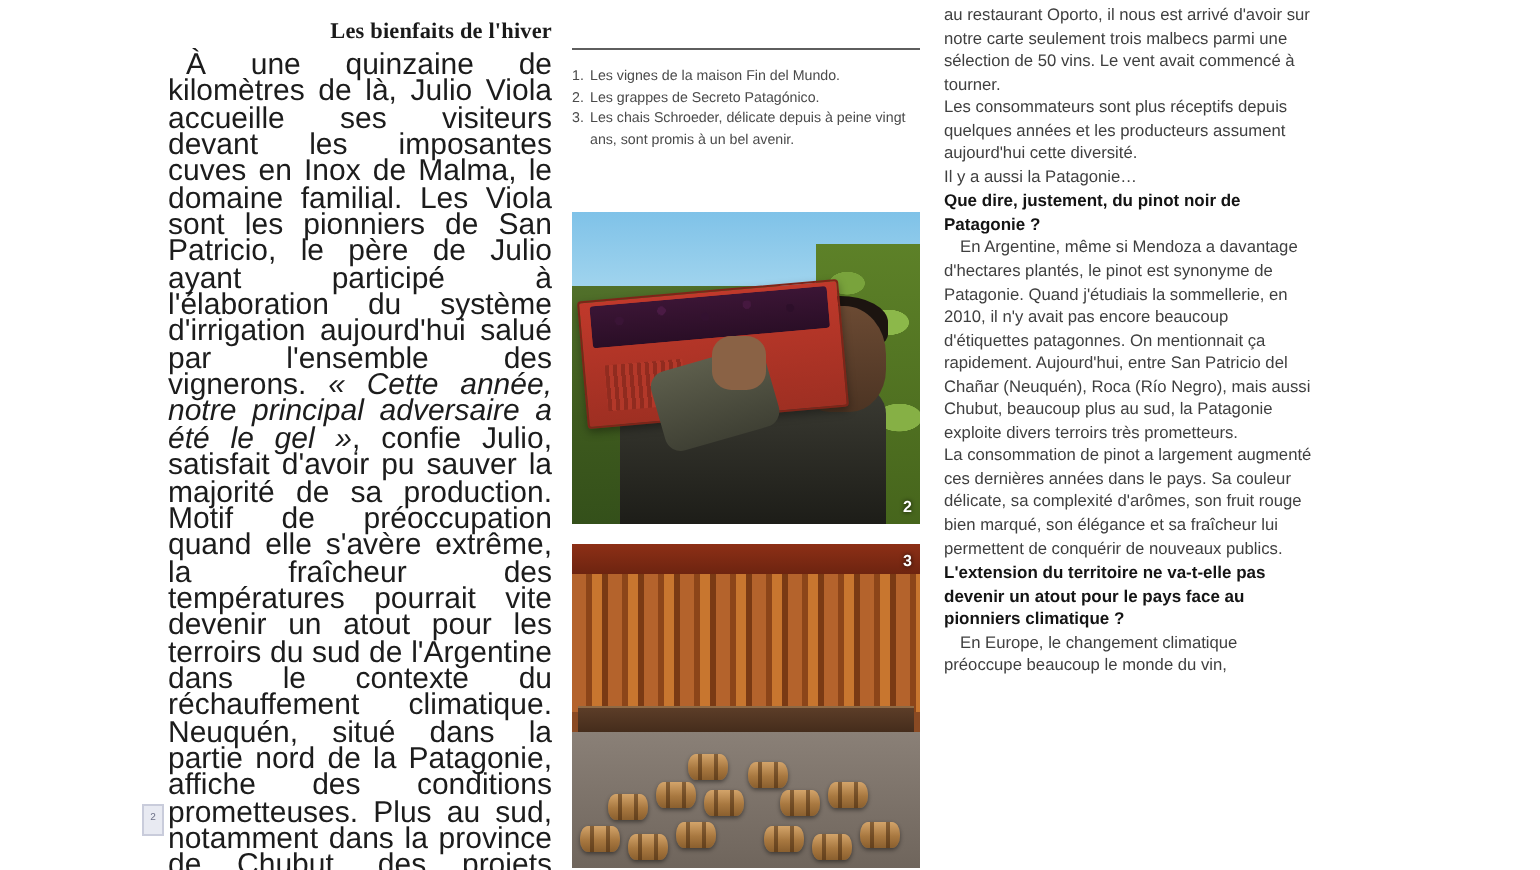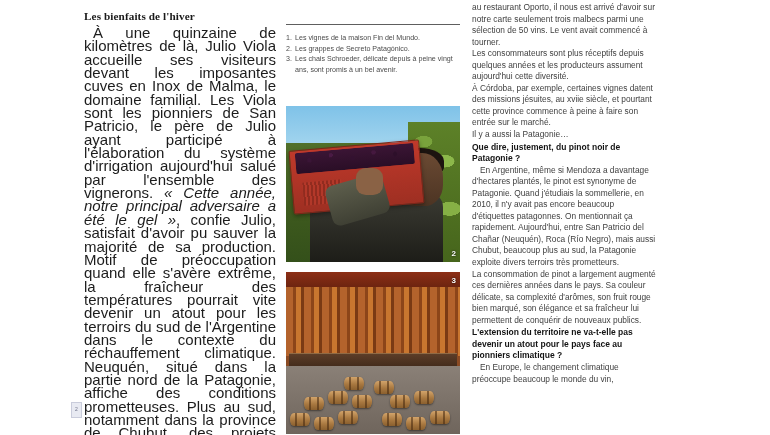--- a/index.html
+++ b/index.html
@@ -25,21 +25,21 @@
     width: 192px;
     height: 425px;
     overflow: hidden;
   }
   #col-left .heading {
     font-family: "Liberation Serif", serif;
     font-weight: bold;
     font-size: 11.2px;
     line-height: 13px;
     color: #1a1a1a;
-    text-align: left;
+    text-align: right;
     margin: 0 0 3px 0;
     letter-spacing: .1px;
   }
   #col-left .body {
     font-family: Liberation Sans, sans-serif;
     font-size: 15px;
     line-height: 13.35px;
     color: #1c1c1c;
     text-align: justify;
     margin: 0;
@@ -328,21 +328,20 @@
       <div class="barrel" style="left:128px;bottom:30px;"></div>
       <div class="barrel" style="left:88px; bottom:40px;"></div>
       <div class="barrel" style="left:58px; bottom:44px;"></div>
       <span class="marker">3</span>
     </div>
   </div>
 
   <div id="col-right">
     <p class="noindent">au restaurant Oporto, il nous est arrivé d'avoir sur notre carte seulement trois malbecs parmi une sélection de 50 vins. Le vent avait commencé à tourner.</p>
     <p class="noindent">Les consommateurs sont plus réceptifs depuis quelques années et les producteurs assument aujourd'hui cette diversité.</p>
-    <p class="noindent">À Córdoba, par exemple, certaines vignes datent des missions jésuites, au xviie siècle, et pourtant cette province commence à peine à faire son entrée sur le marché.</p>
     <p class="noindent">Il y a aussi la Patagonie…</p>
     <h3>Que dire, justement, du pinot noir de Patagonie ?</h3>
     <p>En Argentine, même si Mendoza a davantage d'hectares plantés, le pinot est synonyme de Patagonie. Quand j'étudiais la sommellerie, en 2010, il n'y avait pas encore beaucoup d'étiquettes patagonnes. On mentionnait ça rapidement. Aujourd'hui, entre San Patricio del Chañar (Neuquén), Roca (Río Negro), mais aussi Chubut, beaucoup plus au sud, la Patagonie exploite divers terroirs très prometteurs.</p>
     <p class="noindent">La consommation de pinot a largement augmenté ces dernières années dans le pays. Sa couleur délicate, sa complexité d'arômes, son fruit rouge bien marqué, son élégance et sa fraîcheur lui permettent de conquérir de nouveaux publics.</p>
     <h3>L'extension du territoire ne va-t-elle pas devenir un atout pour le pays face au pionniers climatique ?</h3>
     <p>En Europe, le changement climatique préoccupe beaucoup le monde du vin,</p>
   </div>
 
   <div id="edge-mark">
     <span>2</span>

